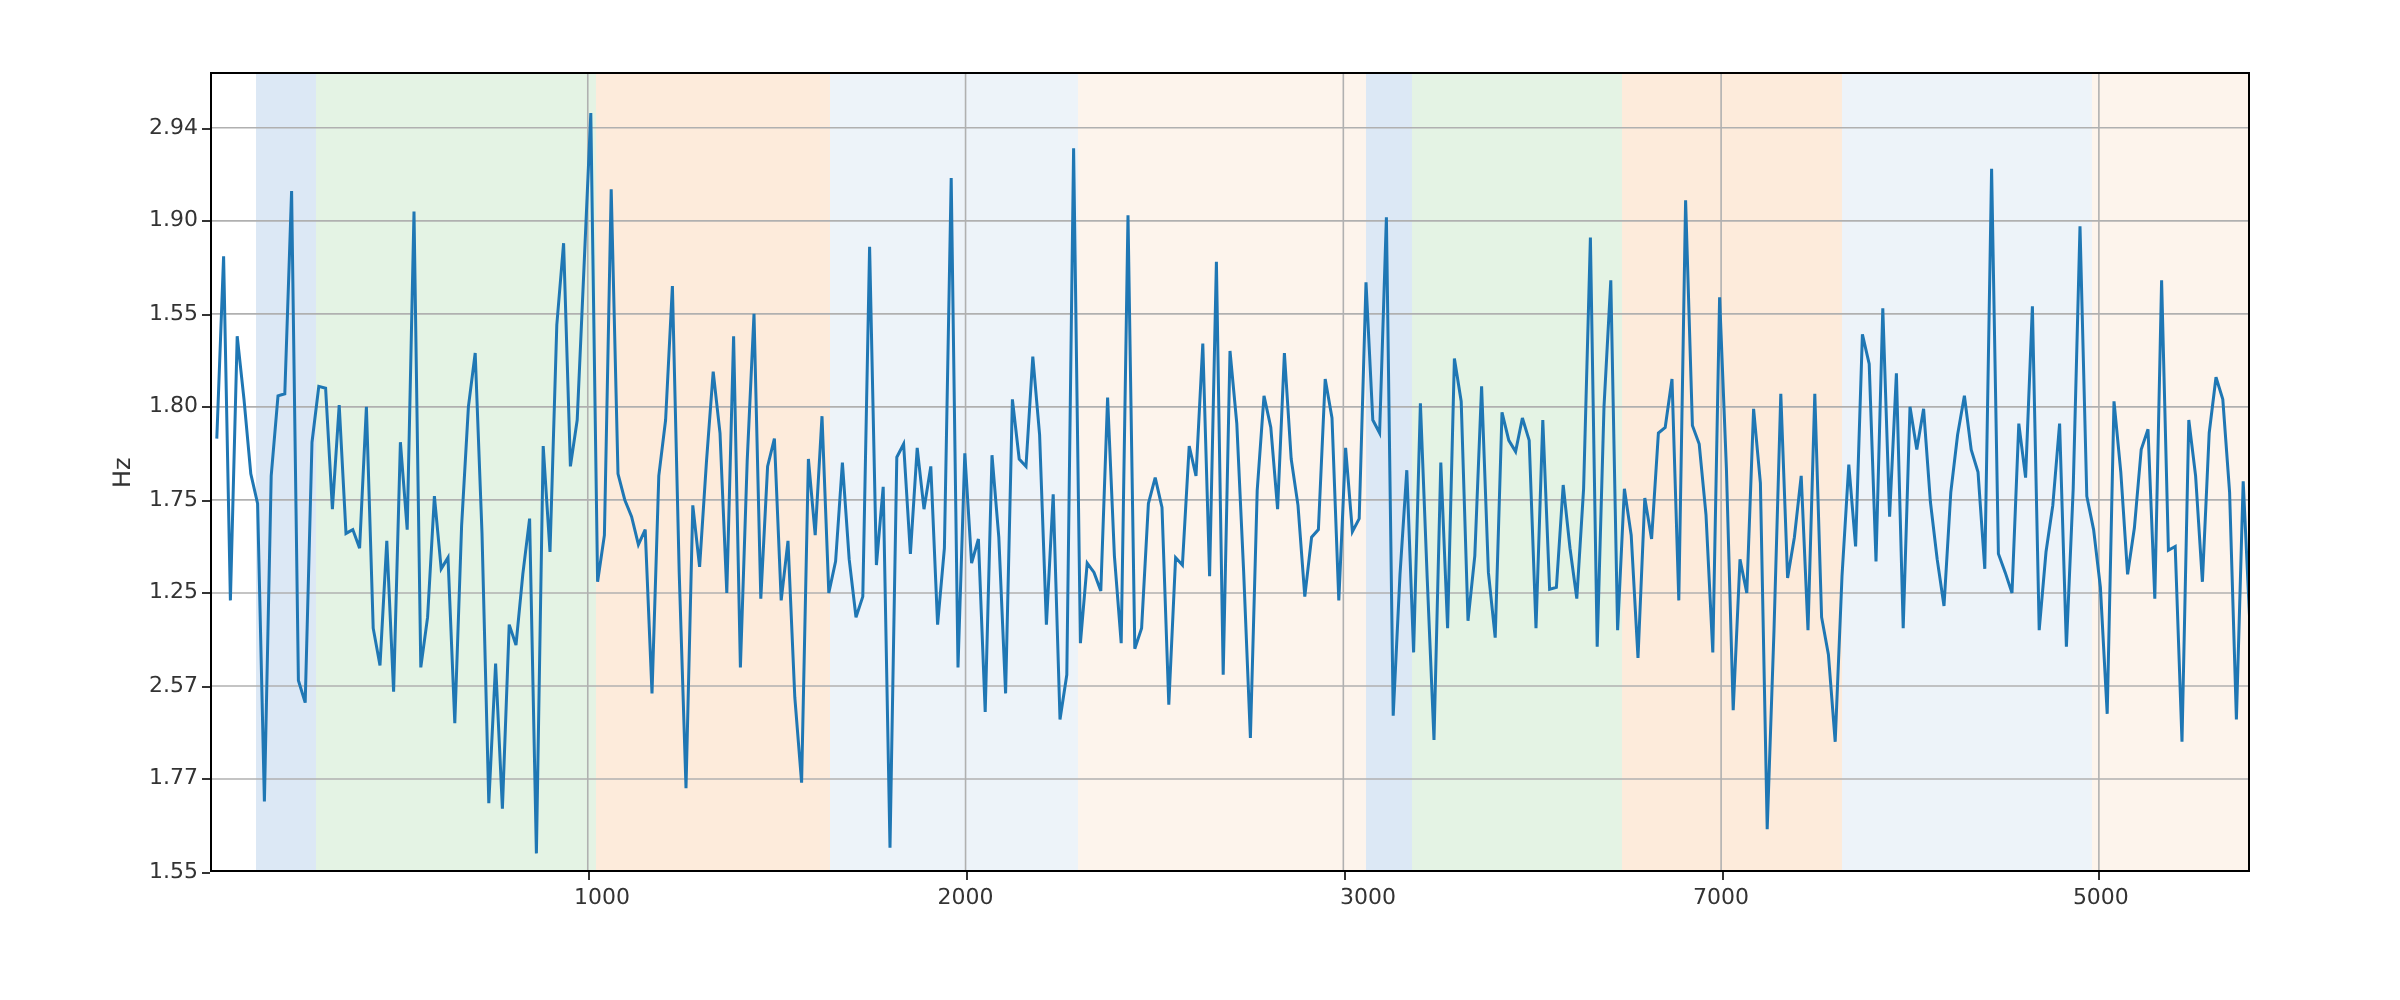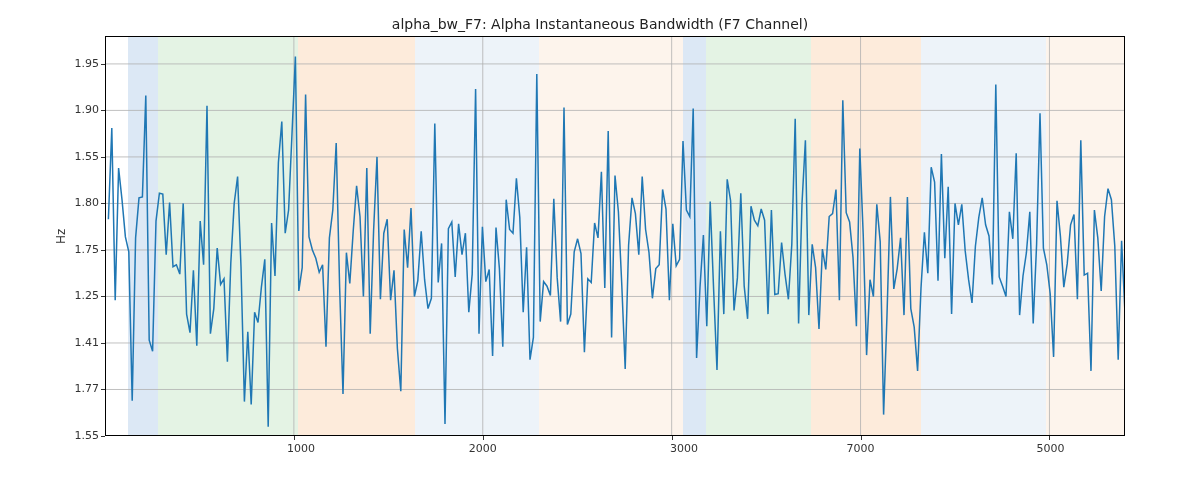--- a/index.html
+++ b/index.html
@@ -80,21 +80,20 @@
   .tick-mark {
     position: absolute;
     background: #333;
   }
 </style>
 </head>
 <body>
 
 <div class="figure">
 
-  <div class="title">alpha_bw_F7: Alpha Instantaneous Bandwidth (F7 Channel)</div>
 
   <div class="axes">
 
     <div id="bands-container">
         <div class="band band-blue" style="left: 22.6667px; width: 30.2222px;"></div>
         <div class="band band-green" style="left: 52.8889px; width: 139.778px;"></div>
         <div class="band band-orange" style="left: 192.667px; width: 117.111px;"></div>
         <div class="band band-lblue" style="left: 309.778px; width: 124.667px;"></div>
         <div class="band band-lorange" style="left: 434.444px; width: 143.556px;"></div>
         <div class="band band-blue" style="left: 578px; width: 22.6667px;"></div>
@@ -127,33 +126,33 @@
     </svg>
 
     <div class="plot-border"></div>
   </div>
 
   <div id="tick-layer">
       <div class="tick-label" style="right: 1101px; top: 429px; text-align: right;">1.55</div>
       <div class="tick-mark" style="left: 101px; top: 436px; width: 4px; height: 1px;"></div>
       <div class="tick-label" style="right: 1101px; top: 382.488px; text-align: right;">1.77</div>
       <div class="tick-mark" style="left: 101px; top: 389.488px; width: 4px; height: 1px;"></div>
-      <div class="tick-label" style="right: 1101px; top: 335.977px; text-align: right;">1.41</div>
+      <div class="tick-label" style="right: 1101px; top: 335.977px; text-align: right;">2.57</div>
       <div class="tick-mark" style="left: 101px; top: 342.977px; width: 4px; height: 1px;"></div>
       <div class="tick-label" style="right: 1101px; top: 289.465px; text-align: right;">1.25</div>
       <div class="tick-mark" style="left: 101px; top: 296.465px; width: 4px; height: 1px;"></div>
       <div class="tick-label" style="right: 1101px; top: 242.953px; text-align: right;">1.75</div>
       <div class="tick-mark" style="left: 101px; top: 249.953px; width: 4px; height: 1px;"></div>
       <div class="tick-label" style="right: 1101px; top: 196.442px; text-align: right;">1.80</div>
       <div class="tick-mark" style="left: 101px; top: 203.442px; width: 4px; height: 1px;"></div>
       <div class="tick-label" style="right: 1101px; top: 149.93px; text-align: right;">1.55</div>
       <div class="tick-mark" style="left: 101px; top: 156.93px; width: 4px; height: 1px;"></div>
       <div class="tick-label" style="right: 1101px; top: 103.419px; text-align: right;">1.90</div>
       <div class="tick-mark" style="left: 101px; top: 110.419px; width: 4px; height: 1px;"></div>
-      <div class="tick-label" style="right: 1101px; top: 56.907px; text-align: right;">1.95</div>
+      <div class="tick-label" style="right: 1101px; top: 56.907px; text-align: right;">2.94</div>
       <div class="tick-mark" style="left: 101px; top: 63.907px; width: 4px; height: 1px;"></div>
       <div class="tick-label" style="left: 286px; top: 442px; width: 30px; text-align: center;">1000</div>
       <div class="tick-mark" style="left: 293.889px; top: 436px; width: 1px; height: 4px;"></div>
       <div class="tick-label" style="left: 467.778px; top: 442px; width: 30px; text-align: center;">2000</div>
       <div class="tick-mark" style="left: 482.778px; top: 436px; width: 1px; height: 4px;"></div>
       <div class="tick-label" style="left: 670px; top: 442px; width: 30px; ">3000</div>
       <div class="tick-mark" style="left: 671.667px; top: 436px; width: 1px; height: 4px;"></div>
       <div class="tick-label" style="left: 845.556px; top: 442px; width: 30px; text-align: center;">7000</div>
       <div class="tick-mark" style="left: 860.556px; top: 436px; width: 1px; height: 4px;"></div>
       <div class="tick-label" style="left: 1034.44px; top: 442px; width: 30px; text-align: right;">5000</div>

